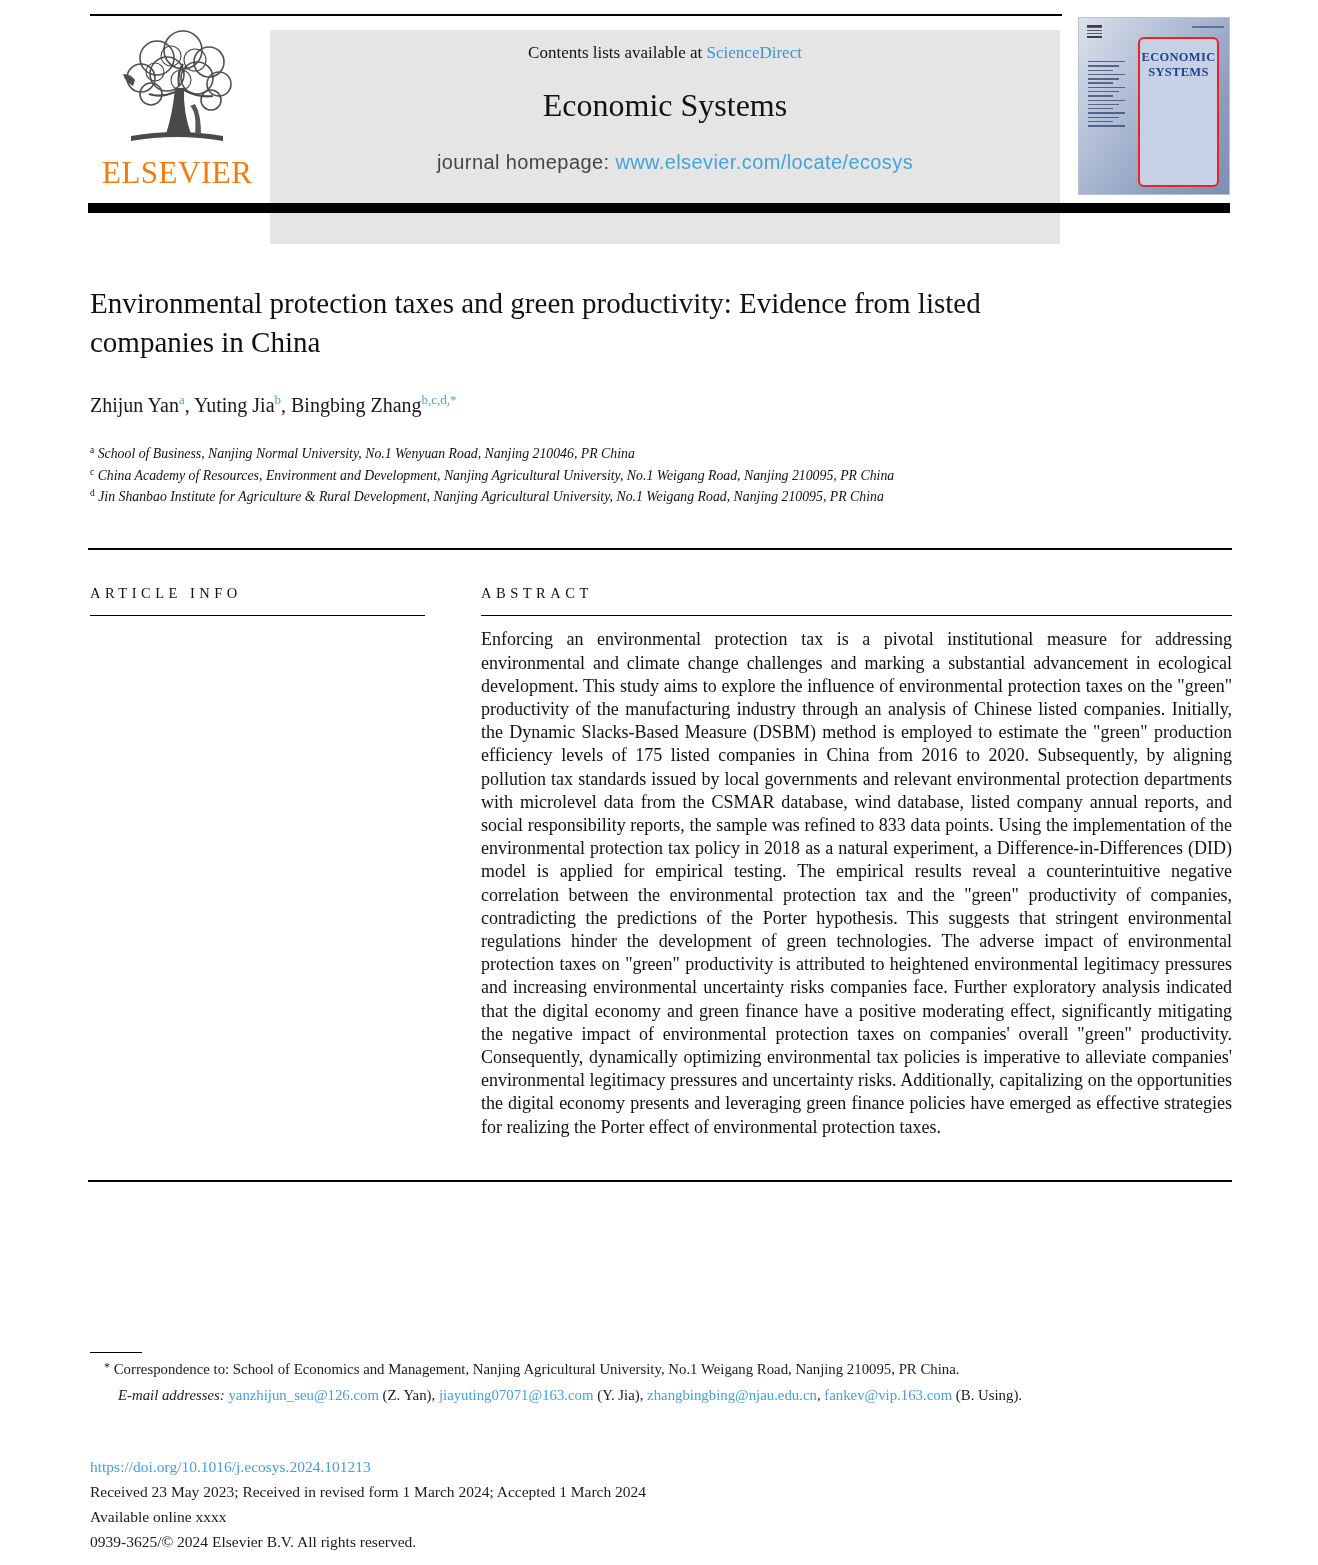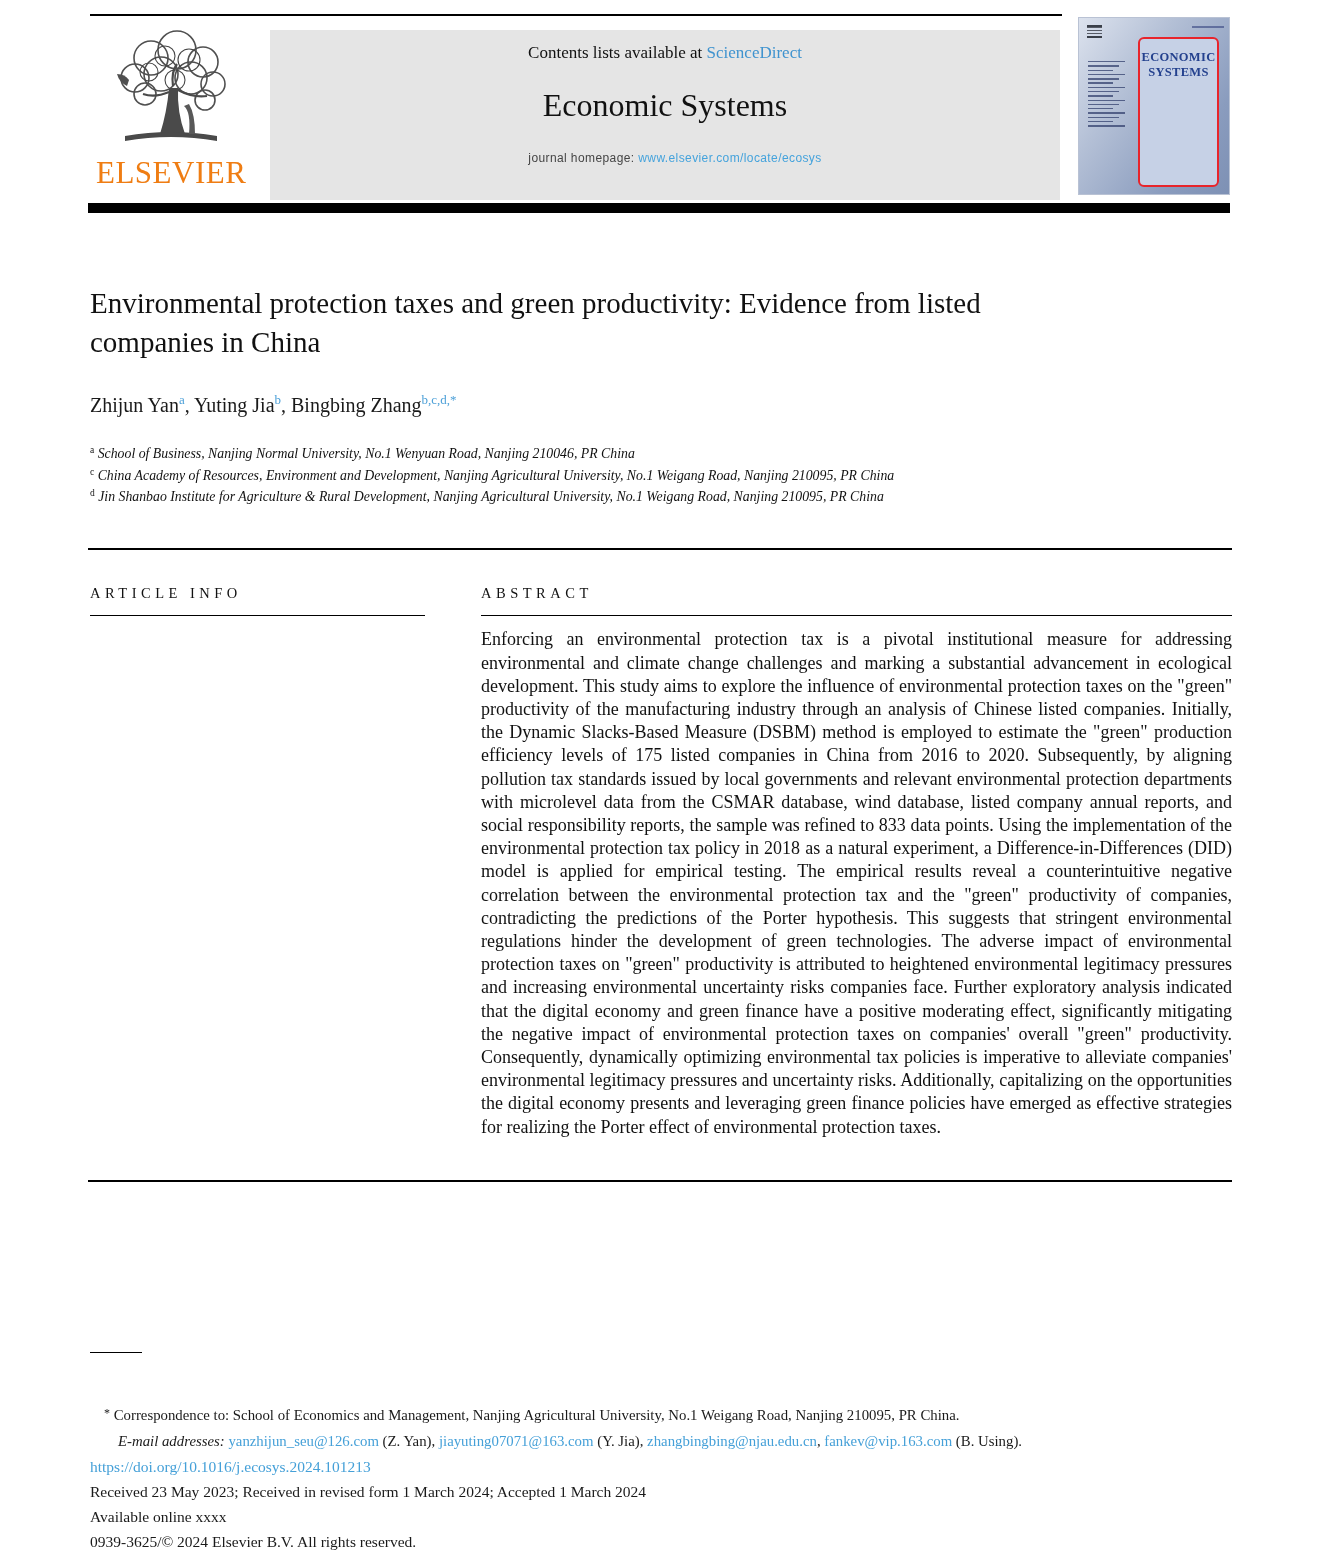--- a/index.html
+++ b/index.html
@@ -6,29 +6,29 @@
   html,body { background:#ffffff; }
   body {
     width:1318px; height:1565px; position:relative;
     font-family:"Liberation Serif", serif; color:#1a1a1a;
     overflow:hidden;
   }
   .abs { position:absolute; }
 
   
   #top-rule { left:90px; top:14px; width:972px; height:2px; background:#000; }
-  #logo-block { left:96px; top:28px; width:150px; height:172px; }
+  #logo-block { left:102px; top:28px; width:150px; height:172px; }
   #logo-tree { display:block; margin:0 auto; }
   .elsevier-word { color:#ef7d13; font-size:31px; letter-spacing:0.5px; line-height:30px; }
 
-  #gray-box { left:270px; top:30px; width:790px; height:170px; background:#e5e5e5; text-align:center; }
+  #gray-box { left:270px; top:30px; width:790px; height:214px; background:#e5e5e5; text-align:center; }
   .contents-line { padding-top:13px; font-size:17px; color:#111; }
   .sd-link { color:#3f93cf; }
   .journal-name { margin-top:24px; font-size:32px; color:#111; }
-  .homepage-line { margin-top:27px; font-family:"Liberation Sans", sans-serif; font-size:12px; color:#454545; letter-spacing:0.4px;padding-left:20px; }
+  .homepage-line { margin-top:27px; font-family:"Liberation Sans", sans-serif; font-size:20px; color:#454545; letter-spacing:0.4px;padding-left:20px; }
   .homepage-link { color:#45a3dc; }
 
   
   #cover { left:1078px; top:17px; width:152px; height:178px;
     background:linear-gradient(125deg,#dde3ee 0%, #b4c0d6 35%, #8a9cbe 75%, #7d90b4 100%);
     box-shadow:0 0 0 1px #b9c2d4 inset; }
   .cover-minilogo { position:absolute; left:9px; top:8px; width:15px; height:13px;
     border-top:2px solid #3a3f49; border-bottom:2px solid #3a3f49;
     background:repeating-linear-gradient(#565b66 0 1px, transparent 1px 3px); }
   .cover-issn { position:absolute; right:6px; top:9px; width:32px; height:2px; background:#45528a; opacity:.7; }
@@ -56,21 +56,21 @@
   .col-heading { font-size:14.5px; letter-spacing:4.5px; color:#111; }
   .col-rule { margin-top:13px; height:1.3px; background:#000; }
   .keywords { margin-top:13px; font-size:14.5px; line-height:21px; }
   .kw-label { font-style:italic; }
   .abstract-text { margin-top:12px; font-size:18px; line-height:23.2px; text-align:justify; color:#111; }
   #rule-bottom { left:88px; top:1180px; width:1144px; height:2px; background:#000; }
 
   
   #footnote-rule { left:90px; top:1352px; width:52px; height:1.3px; background:#000; }
   #footnote { left:90px; top:1357px; width:1145px; font-size:14.8px; line-height:25px; }
-  .fn-line1 { text-indent:14px;margin-top:46px; }
+  .fn-line1 { text-indent:14px; }
   .fn-rest { text-indent:28px; }
   .email-link { color:#45a0d8; }
   .fn-star { font-size:12px; position:relative; top:-3px; }
   .em { font-style:italic; }
 
   
   #bottom-block { left:90px; top:1454px; font-size:15.5px; line-height:25px; }
   .doi-link { color:#45a0d8; }
 </style>
 </head>

